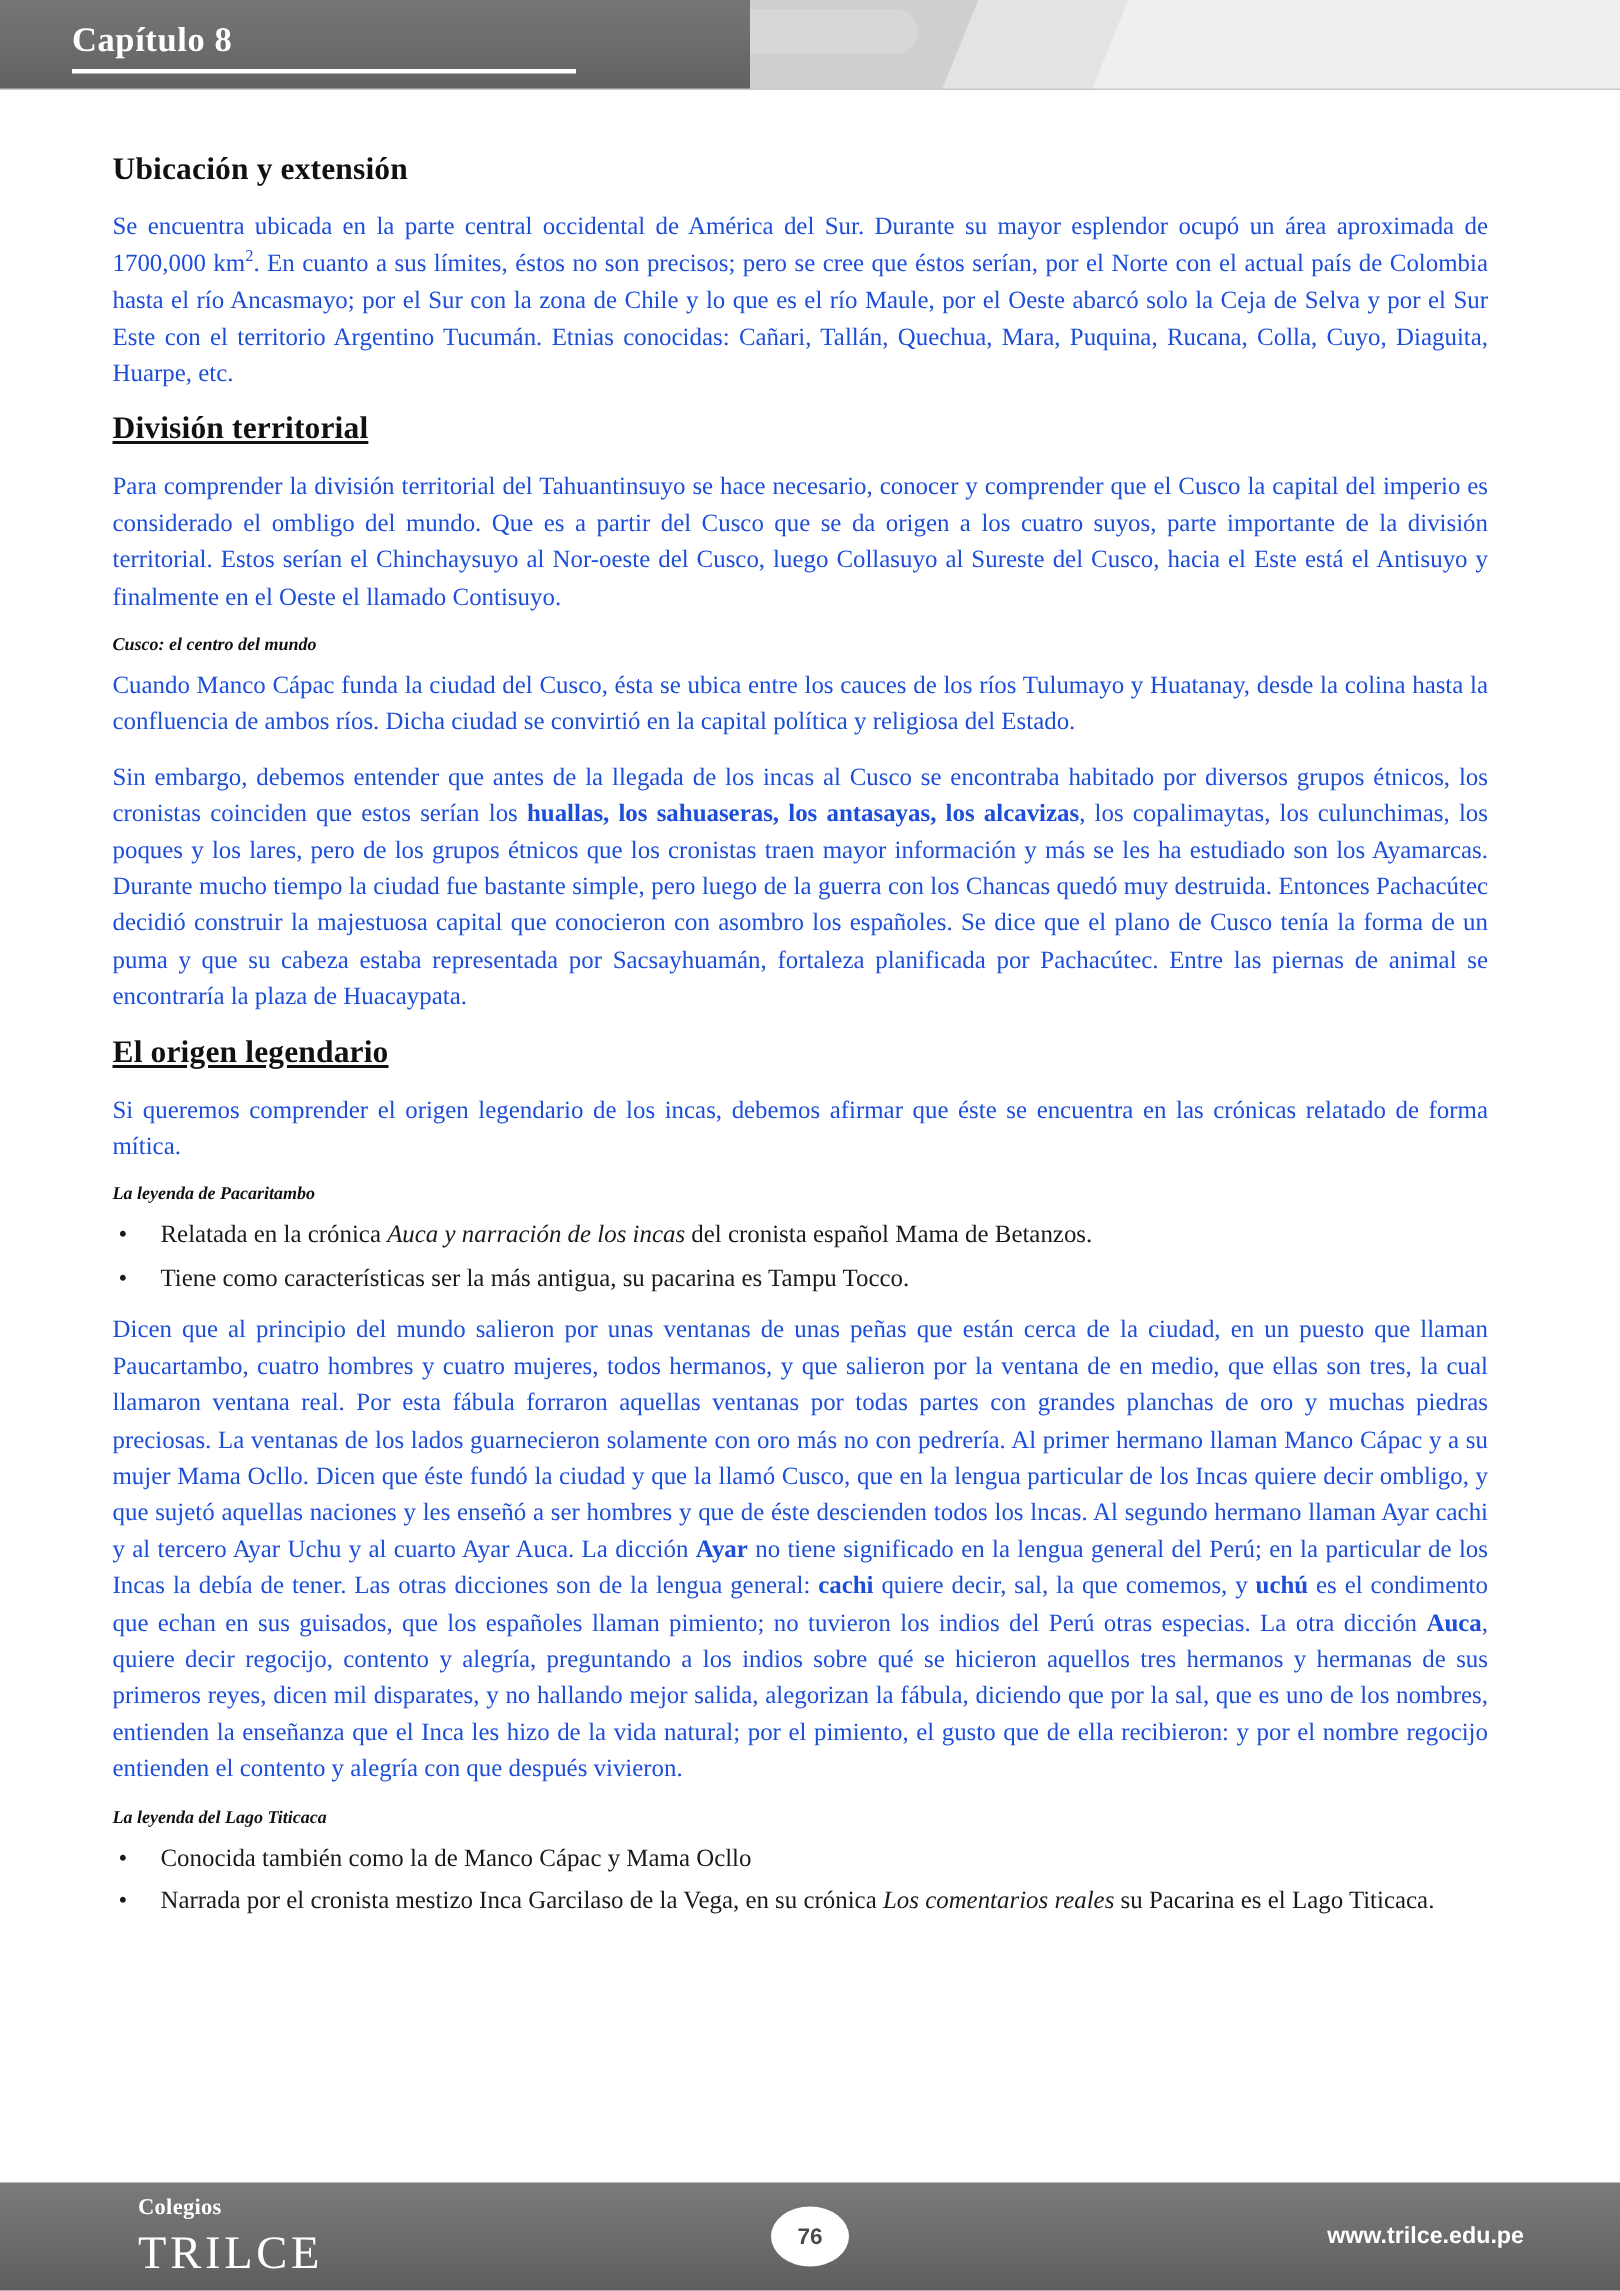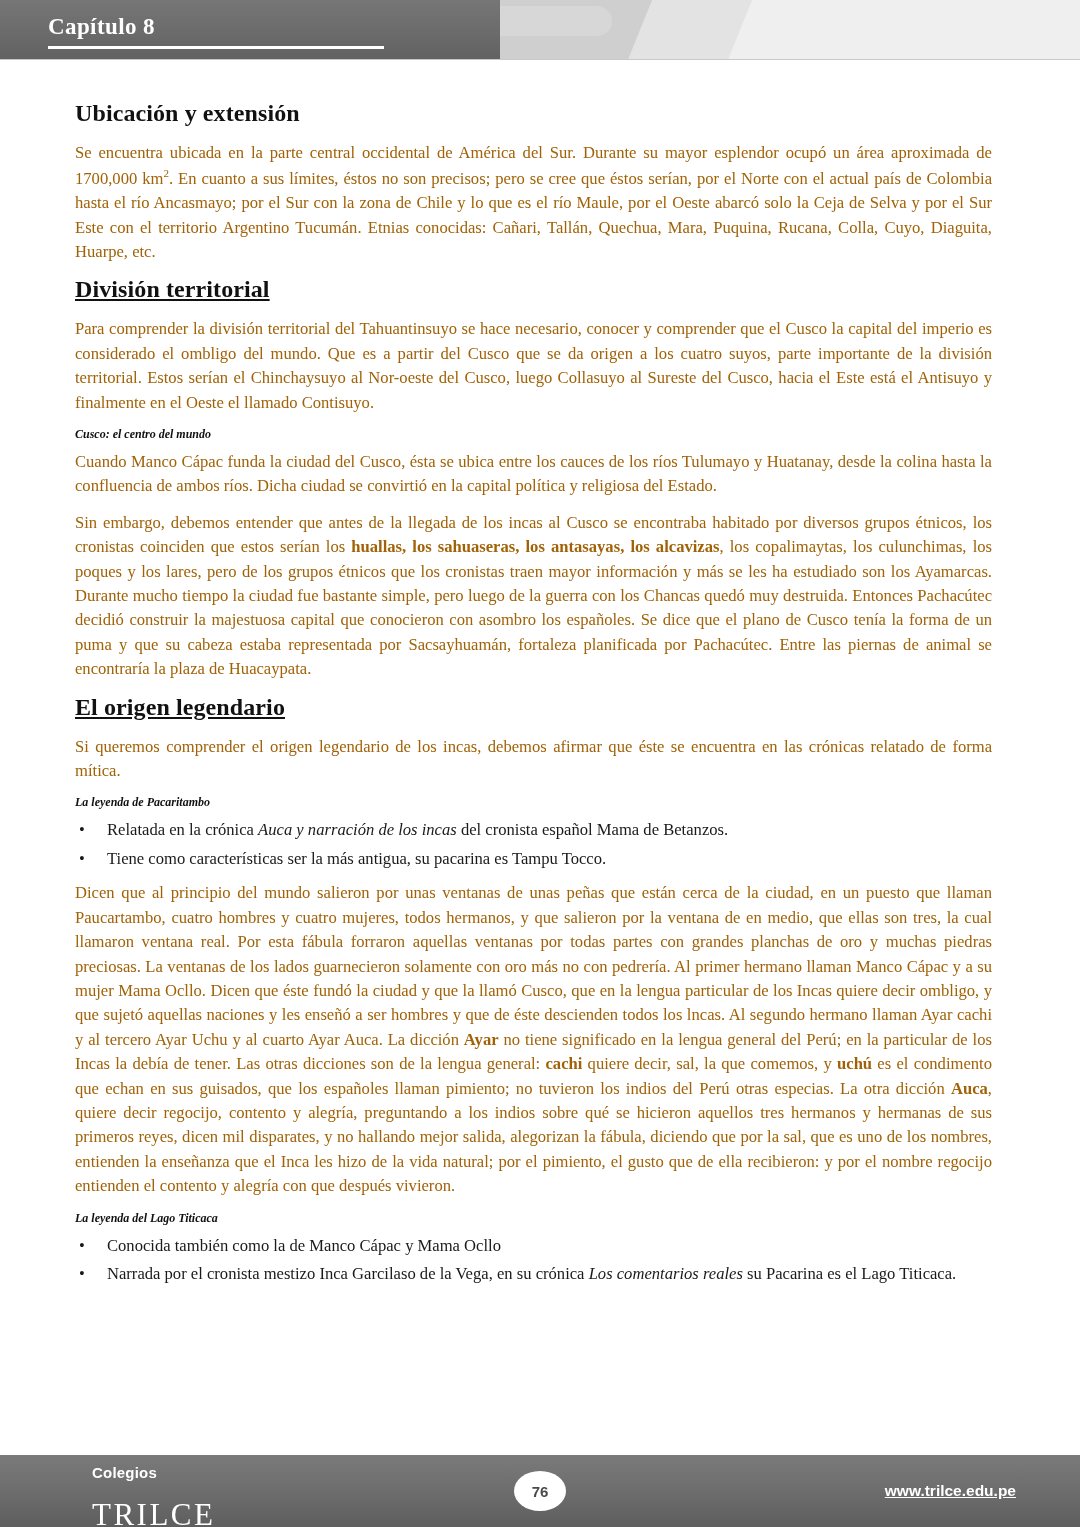--- a/index.html
+++ b/index.html
@@ -95,39 +95,39 @@
   
   .content {
     position: absolute;
     top: 60px;
     left: 0;
     width: 1080px;
     padding: 40px 88px 0 75px;
   }
   h2.sec {
     font-family: "Liberation Serif", serif;
-    font-size: 24px;
+    font-size: 21px;
     font-weight: bold;
     color: #111;
     margin: 0 0 14px 0;
     letter-spacing: .1px;
   }
   h3.sub {
     font-family: "Liberation Serif", serif;
     font-size: 12px;
     font-weight: bold;
     font-style: italic;
     color: #111;
     margin: 0 0 8px 0;
   }
   p.body {
     font-family: "Liberation Serif", serif;
     font-size: 16.6px;
     line-height: 1.47;
-    color: #a16207;
+    color: #1d4ed8;
     text-align: justify;
     margin: 0 0 12px 0;
   }
   .gap-lg { margin-top: 26px; text-decoration: underline; }
   .gap-md { margin-top: 20px; }
   .gap-sm { margin-top: 14px; }
 
   ul.bullets {
     list-style: none;
     margin: 0 0 10px 0;
@@ -165,26 +165,26 @@
     background: linear-gradient(180deg,#7a7a7a 0%, #6d6d6d 50%, #5e5e5e 100%);
   }
   .footer-logo {
     position: absolute;
     left: 92px;
     top: 10px;
     color: #ffffff;
     line-height: 1;
   }
   .footer-logo .sm {
-    font-family: Liberation Sans, sans-serif;
+    font-family: Liberation Serif, serif;
     font-size: 15px;
     font-weight: bold;
     display: block;
     letter-spacing: .2px;
-    margin-bottom: 19px;
+    margin-bottom: 6px;
   }
   .footer-logo .lg {
     font-family: "Liberation Serif", serif;
     font-size: 31px;
     font-weight: normal;
     display: block;
     letter-spacing: 2.5px;
   }
   .page-badge {
     position: absolute;
@@ -204,21 +204,20 @@
     justify-content: center;
   }
   .footer-url {
     position: absolute;
     right: 64px;
     top: 27px;
     color: #ffffff;
     font-family: "Liberation Sans", sans-serif;
     font-size: 15.5px;
     font-weight: bold;
-    text-decoration: underline;
   }
 </style>
 </head>
 <body>
 
 <div class="page-header">
   <div class="header-slant3"></div>
   <div class="header-slant2"></div>
   <div class="header-slant1"></div>
   <div class="header-round"></div>

